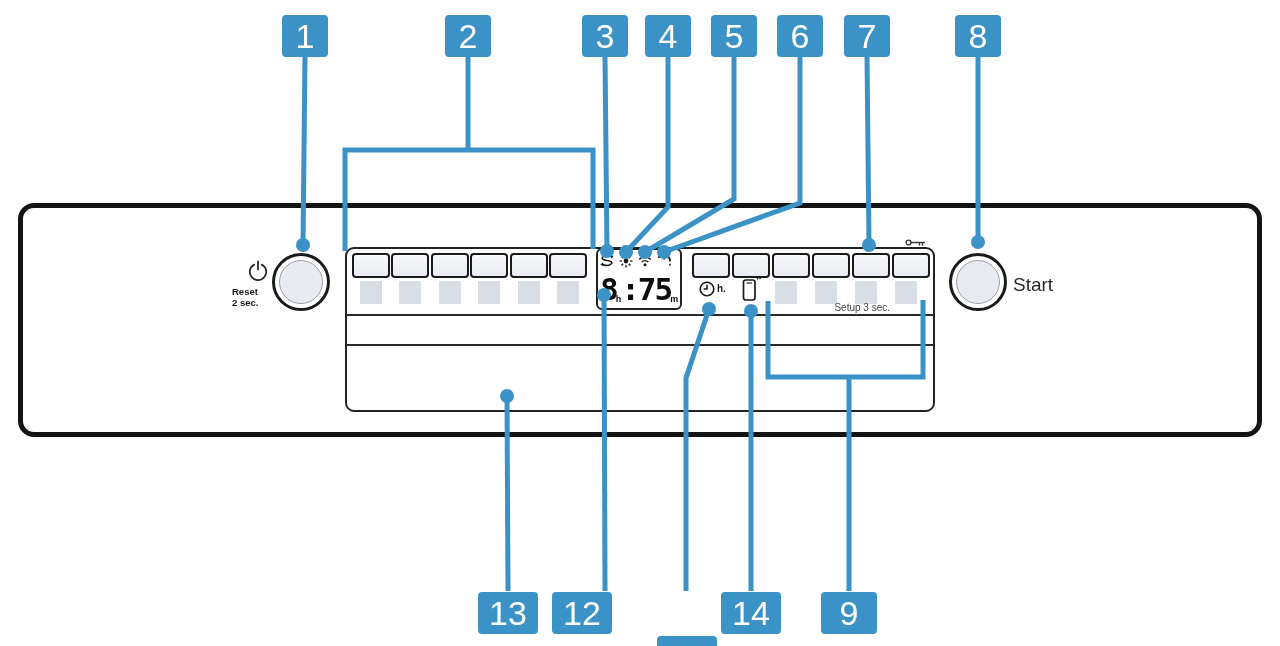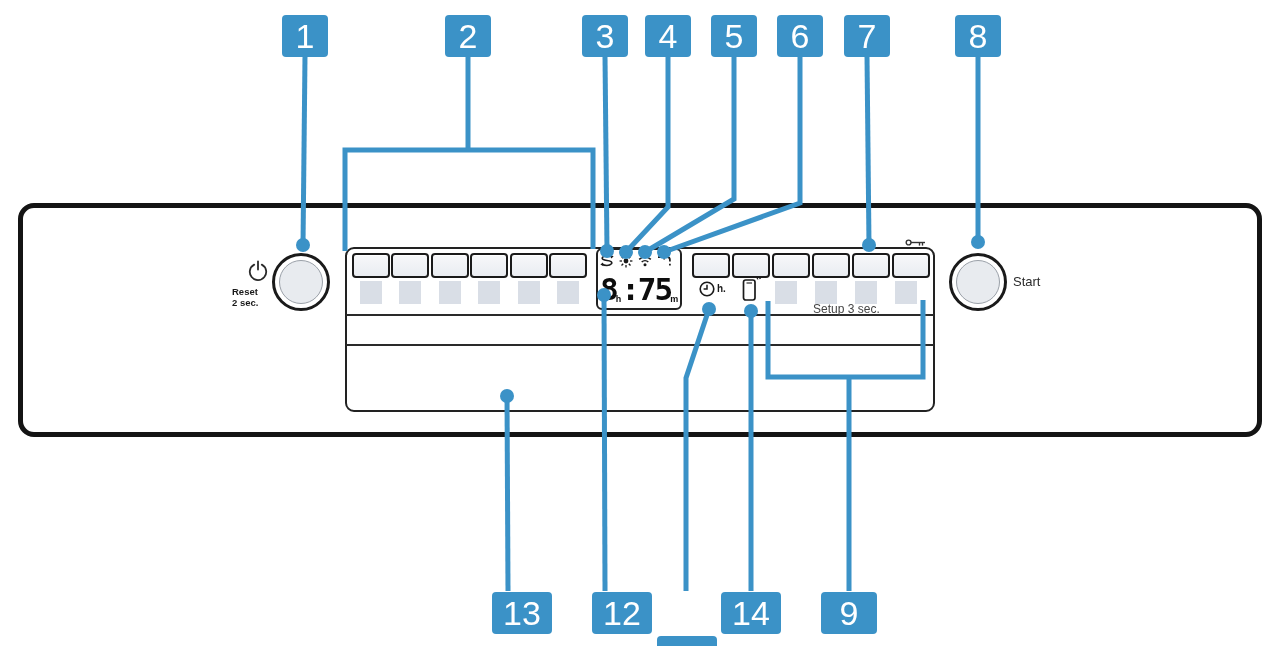--- a/index.html
+++ b/index.html
@@ -27,23 +27,23 @@
   .seg { position:absolute; left:598px; top:262px; width:82px; height:46px; display:flex;
          align-items:flex-end; justify-content:flex-start; padding:0 0 3px 2px;
          font-family:"DejaVu Sans Mono", monospace; font-weight:bold; font-size:31px;
          letter-spacing:-2px; color:#0d0d0d; line-height:1; }
   .seg .unit { font-family:"Liberation Sans", sans-serif; font-size:9px; font-weight:bold;
                letter-spacing:0; margin:0 0 1px -1px; }
 
   .small-label { position:absolute; color:#1a1a1a; }
   .reset-label { left:232px; top:286px; width:52px; text-align:left; font-size:9.5px;
                  font-weight:bold; line-height:11px; }
-  .start-label { left:1013px; top:274px; font-size:13px; color:#2a2a2a; }
+  .start-label { left:1013px; top:274px; font-size:19px; color:#2a2a2a; }
   .hours-label { left:717px; top:283px; font-size:10px; font-weight:bold; }
-  .setup-label { left:813px; top:302px; width:77px; text-align:left; font-size:12px; color:#444; }
+  .setup-label { left:813px; top:302px; width:77px; text-align:right; font-size:10px; color:#444; }
 
   .icon { position:absolute; }
 
   
   .callout { position:absolute; background:#3b92c7; border-radius:4px; color:#fff;
              display:flex; align-items:center; justify-content:center;
              font-size:34px; font-weight:normal; }
   .callout.top { top:15px; width:46px; height:42px; }
   .callout.bottom { top:592px; width:60px; height:42px; }
   svg.overlay { position:absolute; left:0; top:0; width:1280px; height:646px; z-index:5; pointer-events:none; }
@@ -191,19 +191,19 @@
   </svg>
 
   <div class="callout top" style="left:282px;">1</div>
   <div class="callout top" style="left:445px;">2</div>
   <div class="callout top" style="left:582px;">3</div>
   <div class="callout top" style="left:645px;">4</div>
   <div class="callout top" style="left:711px;">5</div>
   <div class="callout top" style="left:777px;">6</div>
   <div class="callout top" style="left:844px;">7</div>
   <div class="callout top" style="left:955px;">8</div>
-  <div class="callout bottom" style="left:492px;">13</div>
-  <div class="callout bottom" style="left:592px;">12</div>
+  <div class="callout bottom" style="left:478px;">13</div>
+  <div class="callout bottom" style="left:552px;">12</div>
   <div class="callout bottom" style="left:657px;margin-top:44px;">11</div>
   <div class="callout bottom" style="left:721px;">14</div>
   <div class="callout bottom" style="left:821px; width:56px;">9</div>
 
 </div>
 
 </body></html>

